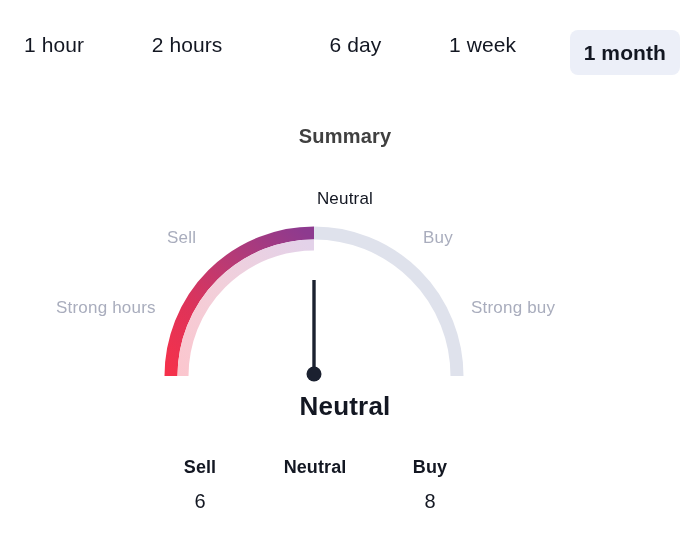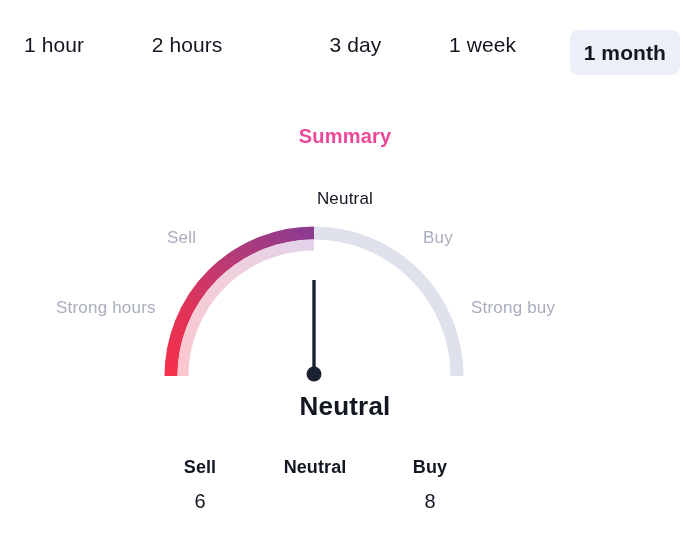--- a/index.html
+++ b/index.html
@@ -51,21 +51,21 @@
 
   
   .summary-title {
     position: absolute;
     left: 0;
     top: 125px;
     width: 690px;
     text-align: center;
     font-size: 20px;
     font-weight: bold;
-    color: #ec4899;
+    color: #404040;
     letter-spacing: 0.2px;
   }
 
   
   .gauge-wrap {
     position: absolute;
     left: 0;
     top: 180px;
     width: 690px;
     height: 210px;
@@ -137,21 +137,21 @@
 </style>
 </head>
 <body>
 
 <div class="tabbar">
   <button class="tab">1 hour</button>
   <span class="tab-spacer"></span>
   <button class="tab">2 hours</button>
   <span class="tab-spacer"></span>
   <span class="tab-spacer"></span>
-  <button class="tab">3 day</button>
+  <button class="tab">6 day</button>
   <span class="tab-spacer"></span>
   <button class="tab">1 week</button>
   <span class="tab-spacer"></span>
   <button class="tab active">1 month</button>
 </div>
 
 <div class="summary-title">Summary</div>
 
 <div class="gauge-wrap">
 

